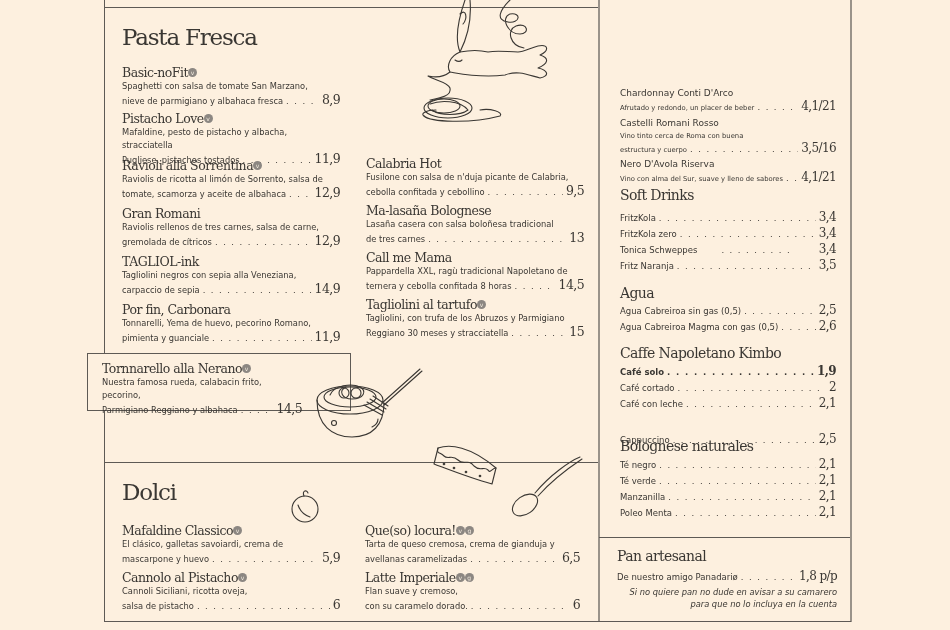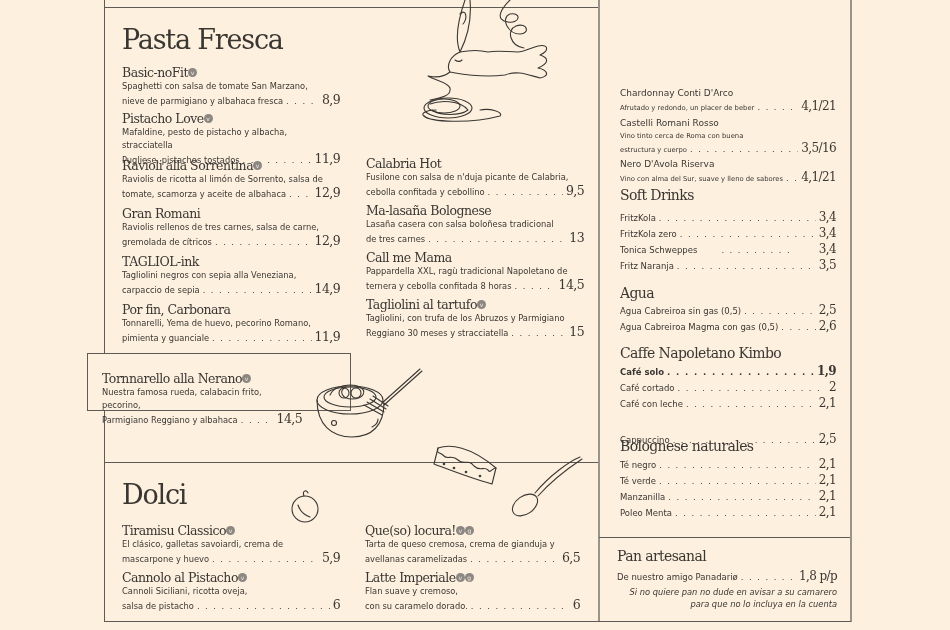--- a/index.html
+++ b/index.html
@@ -3,21 +3,21 @@
 <meta charset="utf-8">
 <style>
   * { box-sizing: border-box; margin: 0; padding: 0; }
   html, body { width: 950px; height: 630px; background: #fdf0df; overflow: hidden; }
   body { position: relative; font-family: "DejaVu Sans", sans-serif; color: #3a3733; }
 
   .line-h { position: absolute; height: 1px; background: #5e5a55; }
   .line-v { position: absolute; width: 1px; background: #5e5a55; }
   .line-v.thick { width: 2px; background: #9a938a; }
   .section-title { position: absolute; font-family: "DejaVu Serif", serif; color: #3a3733; letter-spacing: -1.2px; font-weight: 400; }
-  .big-title { font-size: 27px; }
+  .big-title { font-size: 23px; }
   .sub-title { font-size: 14px; letter-spacing: -0.6px; }
 
   .item { position: absolute; }
   .item-name { font-family: "DejaVu Serif", serif; font-size: 12.5px; letter-spacing: -0.5px; color: #3a3733; display: flex; align-items: center; line-height: 15px; }
   .badge { display: inline-block; width: 9px; height: 9px; border-radius: 50%; background: #8c8782; color: #f4ece0; font-family: "DejaVu Sans", sans-serif; font-size: 6px; line-height: 9px; text-align: center; letter-spacing: 0; }
   .item-desc { font-size: 8.3px; line-height: 13px; color: #3a3733; letter-spacing: 0; }
   .row-last { display: flex; align-items: baseline; }
   .dots { flex: 1; overflow: hidden; white-space: nowrap; color: #3a3733; font-size: 8.5px; letter-spacing: 1.4px; margin: 0 3px; }
   .dots::before { content: ". . . . . . . . . . . . . . . . . . . . . . . . . . . . . . . . . . . . . . . . . . . . . . . . . . . . . . . . . . . . . . . . . . . . . . . . ."; }
   .price { font-family: "DejaVu Serif", serif; font-size: 12.5px; letter-spacing: -0.6px; color: #3a3733; white-space: nowrap; }
@@ -161,21 +161,21 @@
       <div class="item-desc row-last">
         <span>Reggiano 30 meses y stracciatella</span>
         <span class="dots"></span>
         <span class="price">15</span>
       </div>
     </div>
   </div>
 
 <div class="highlight-box"></div>
 <div id="pasta-featured">
-    <div class="item" style="left: 102px; top: 371px; width: 200px;">
+    <div class="item" style="left: 102px; top: 361px; width: 200px;">
       <div class="item-name">
         <span>Tornnarello alla Nerano</span>
         <span class="badge">v</span>
       </div>
       <div class="item-desc">Nuestra famosa rueda, calabacin frito, pecorino,</div>
       <div class="item-desc row-last">
         <span>Parmigiano Reggiano y albahaca</span>
         <span class="dots"></span>
         <span class="price">14,5</span>
       </div>
@@ -228,21 +228,21 @@
 <svg class="ill" style="left:288px;top:487px;" width="34" height="38" viewBox="0 0 34 38">
   <ellipse cx="17" cy="22" rx="13" ry="13"></ellipse>
   <path d="M16 9 C 14 4, 18 2, 20 6"></path>
   <path d="M10 18 C 12 24, 16 28, 22 30"></path>
 </svg>
 
 <div class="section-title big-title" style="left:122px;top:479px;">Dolci</div>
 <div id="dolci-left">
     <div class="item" style="left: 122px; top: 523px; width: 218px;">
       <div class="item-name">
-        <span>Tiramisu Classico</span>
+        <span>Mafaldine Classico</span>
         <span class="badge">v</span>
       </div>
       <div class="item-desc">El clásico, galletas savoiardi, crema de</div>
       <div class="item-desc row-last">
         <span>mascarpone y huevo</span>
         <span class="dots"></span>
         <span class="price">5,9</span>
       </div>
     </div>
     <div class="item" style="left: 122px; top: 570px; width: 218px;">

